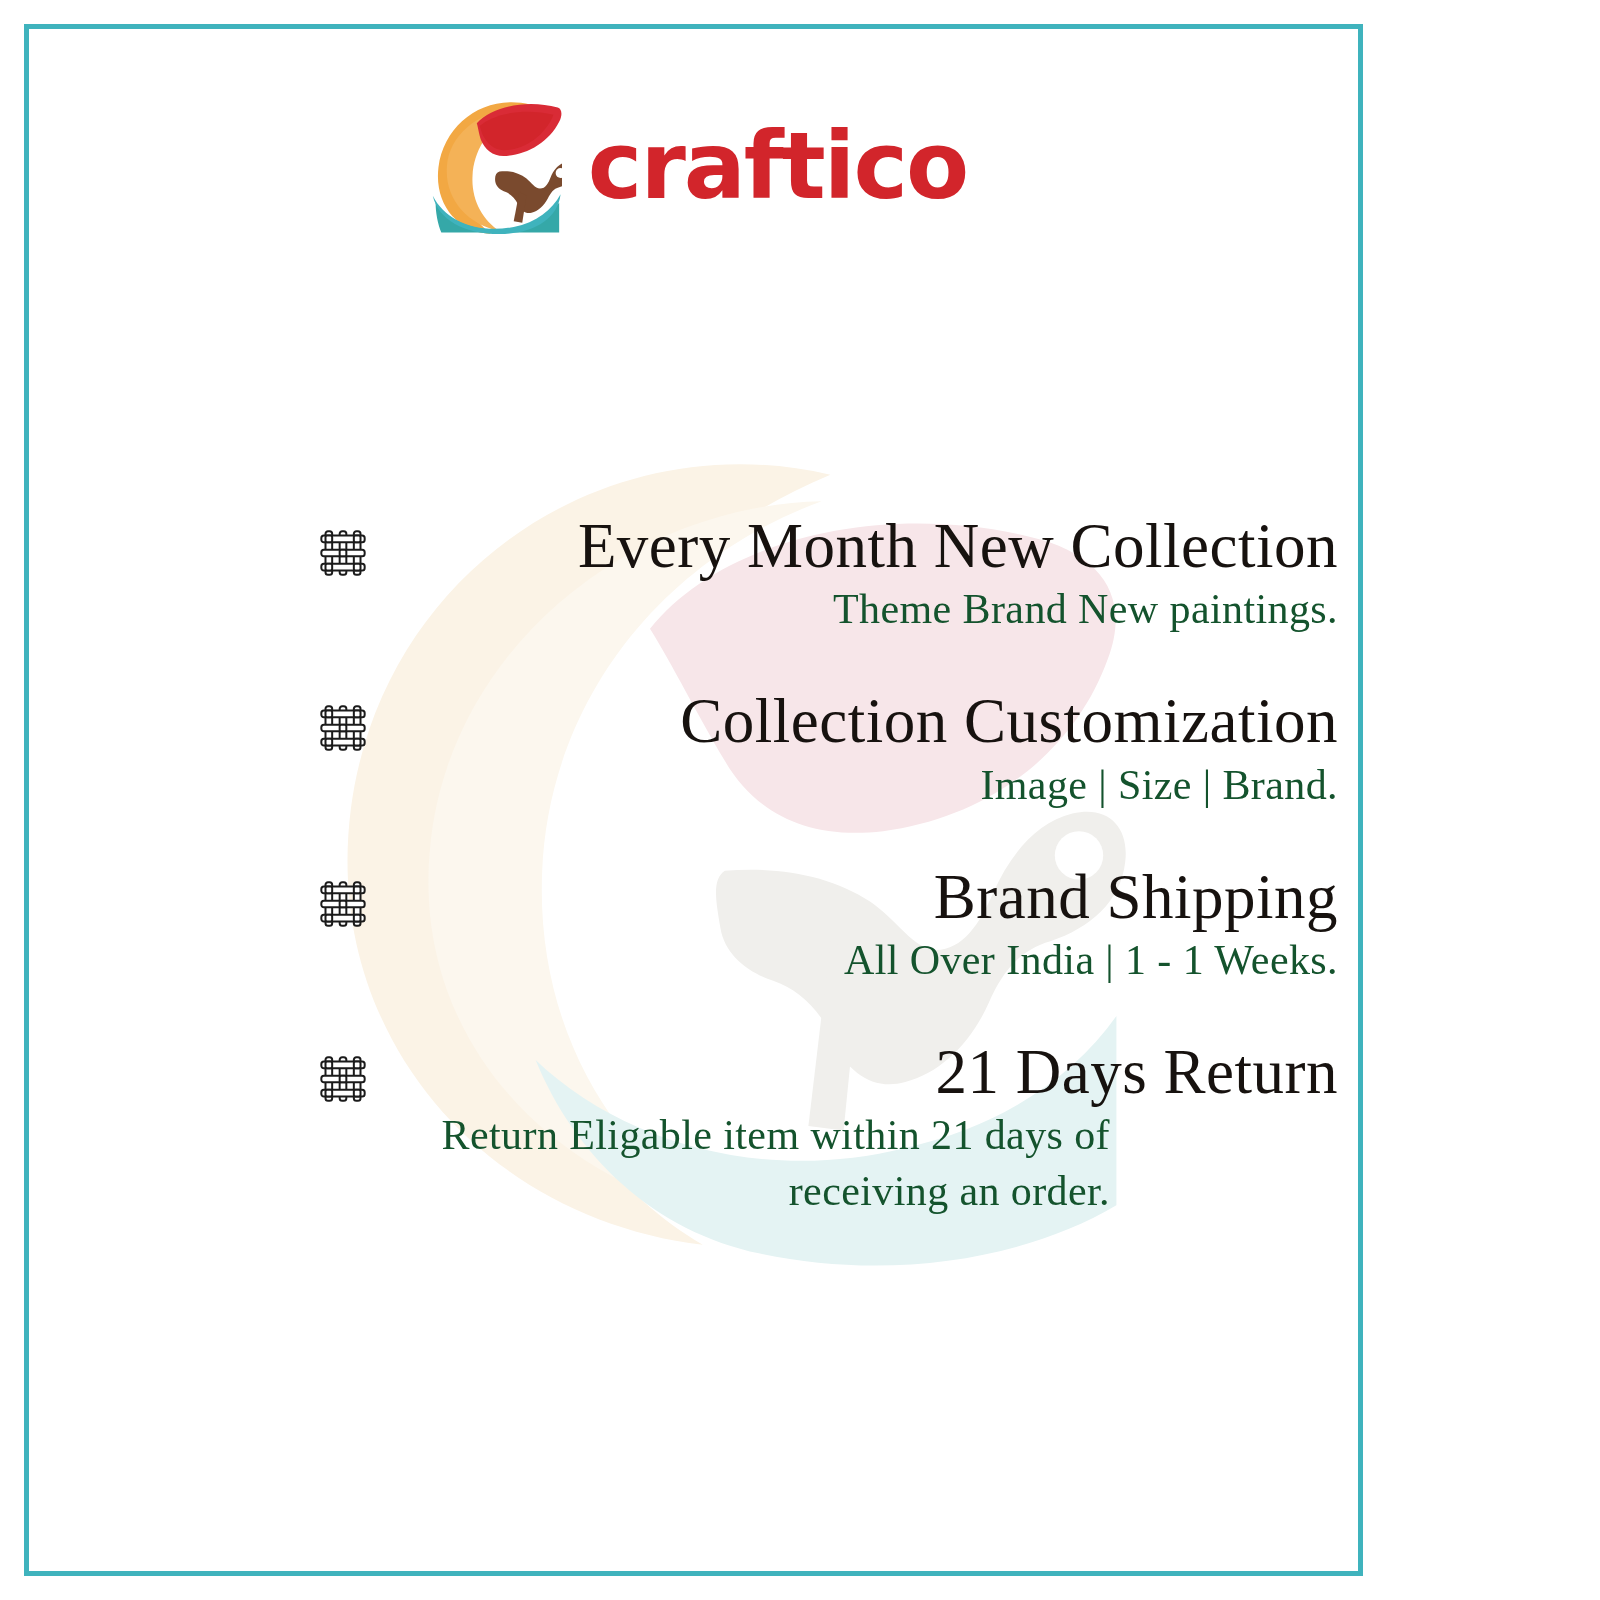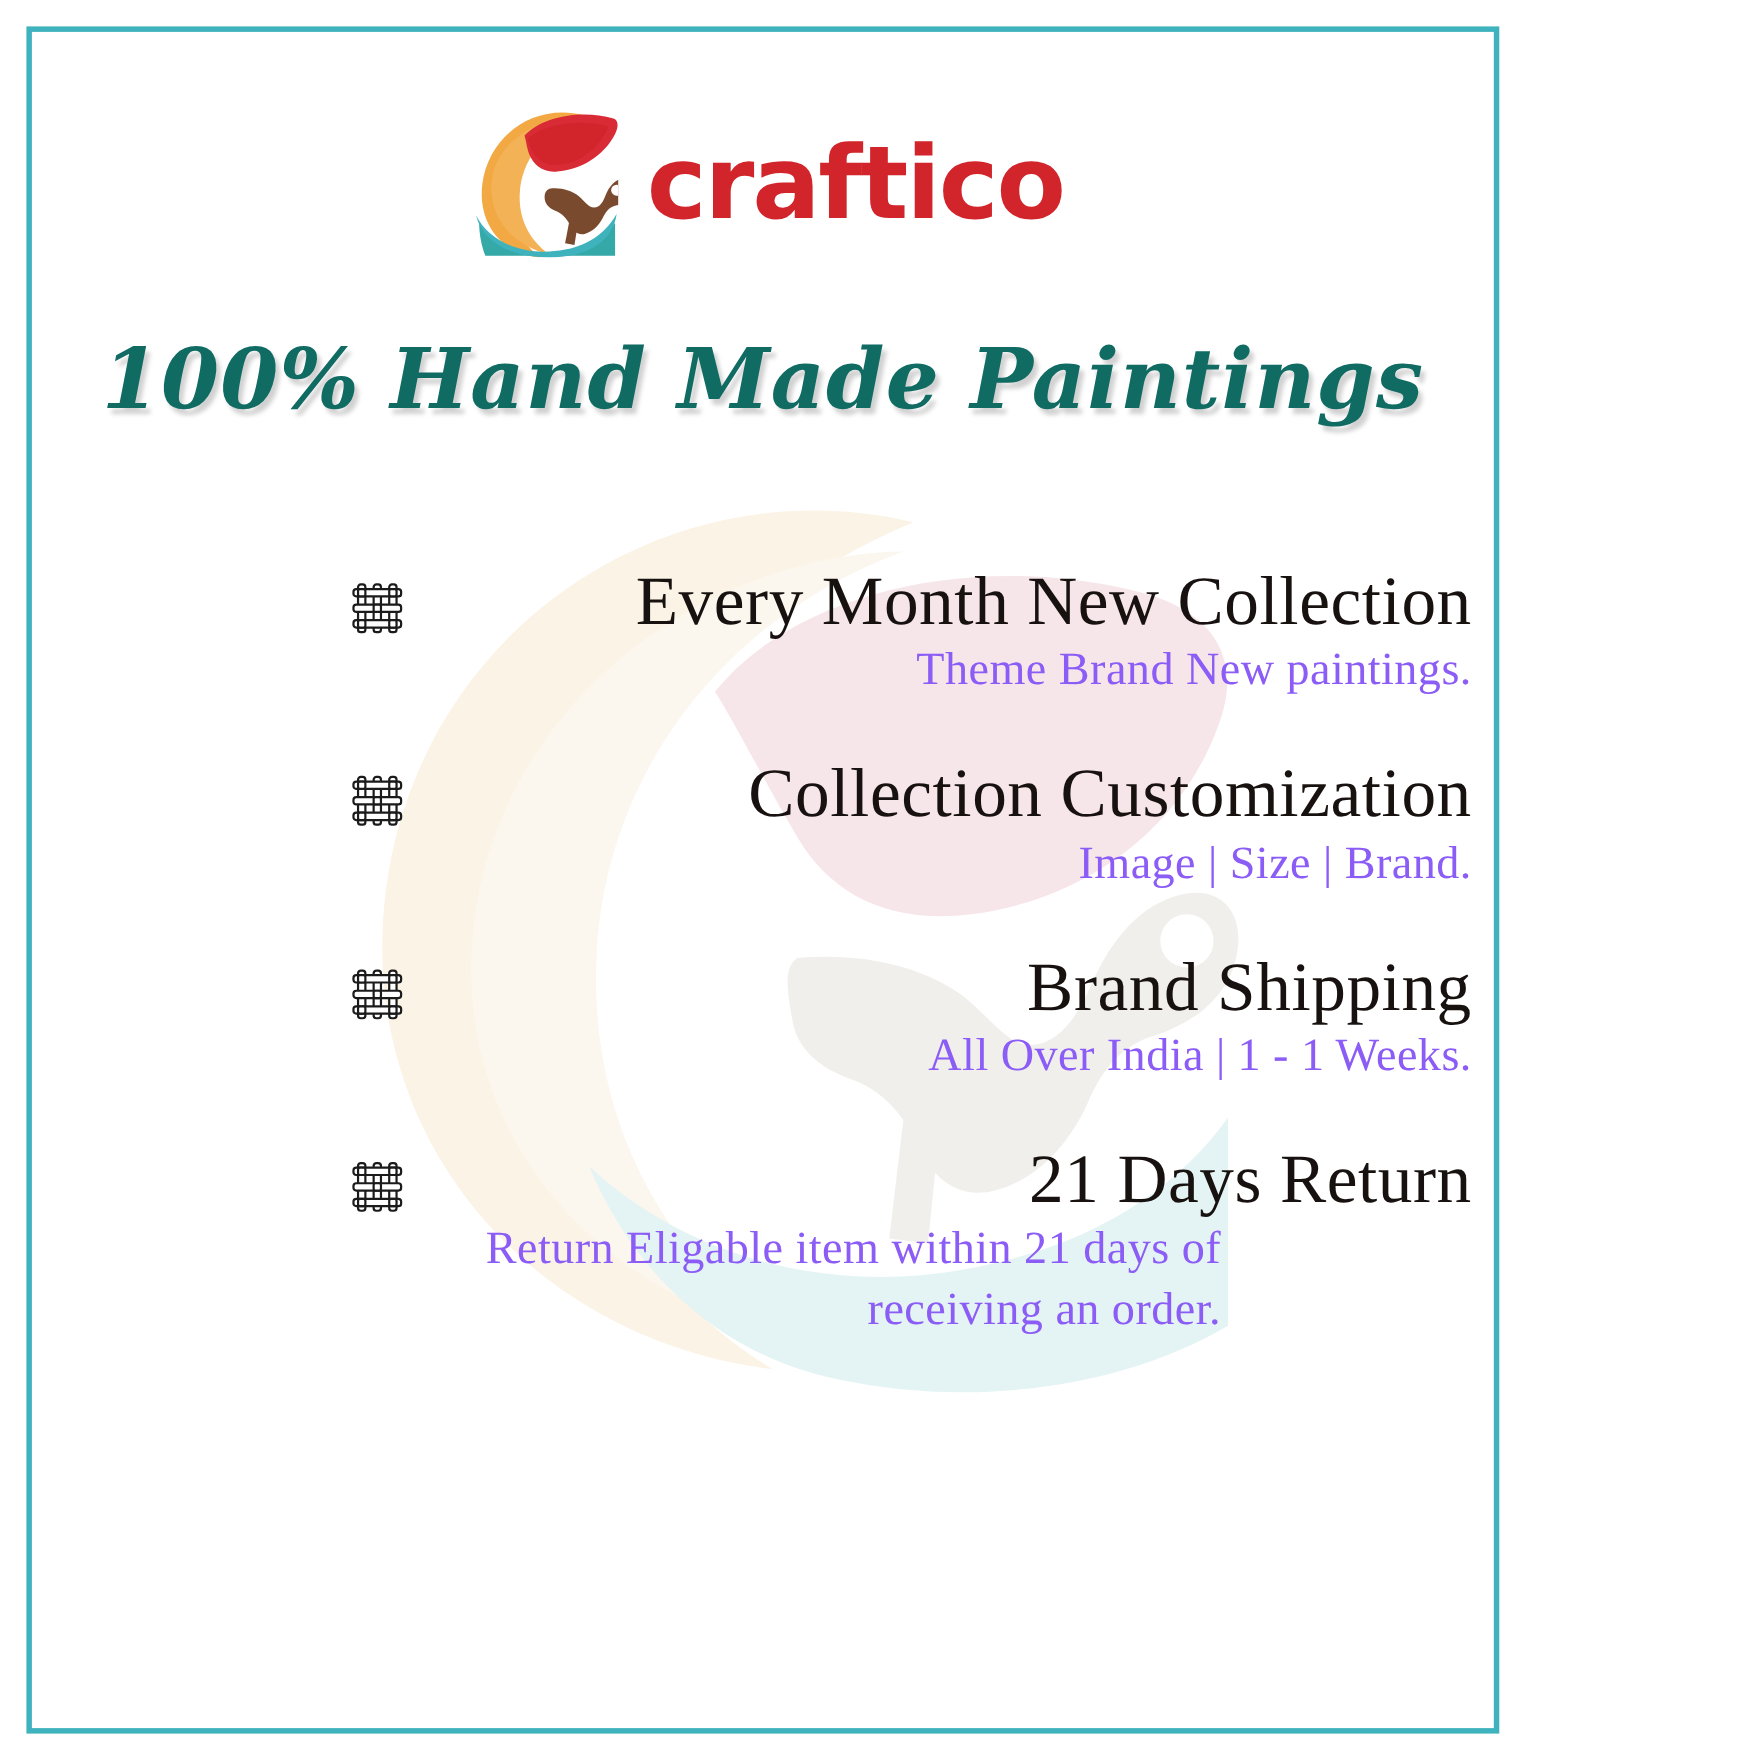--- a/index.html
+++ b/index.html
@@ -119,21 +119,21 @@
     font-size: 63px;
     line-height: 1.08;
     color: #17120f;
     letter-spacing: 0.5px;
     margin: 0 0 2px 0;
   }
   .feature-sub {
     font-family: "Liberation Serif", "DejaVu Serif", serif;
     font-size: 42px;
     line-height: 1.32;
-    color: #8b5cf6;
+    color: #14532d;
     letter-spacing: 0.4px;
     margin: 0;
   }
 </style>
 </head>
 <body>
 
 <div id="card">
 
   <div class="border-frame"></div>
@@ -190,21 +190,20 @@
 
         <path d="M22 156 C44 186 88 200 132 192 C158 187 180 174 196 156
                  L196 198 L30 198 C25 186 22 170 22 156 Z" fill="#35a8a8"></path>
         <path d="M18 146 C36 182 82 200 132 190 C164 184 186 166 198 144
                  C194 180 158 200 112 200 C62 200 26 180 18 146 Z" fill="#3fb3bd"></path>
       </svg>
     </div>
     <div class="logo-word">craftico</div>
   </div>
 
-  <div class="headline">100% Hand Made Paintings</div>
 
   <div class="features">
 
     <div class="feature">
       <span class="weave-icon">
         <svg viewBox="0 0 60 60" xmlns="http://www.w3.org/2000/svg">
           <g fill="#ffffff" stroke="#1b1b1b" stroke-width="2.4">
             <rect x="9" y="4" width="8" height="52" rx="3"></rect>
             <rect x="26" y="4" width="8" height="52" rx="3"></rect>
             <rect x="43" y="4" width="8" height="52" rx="3"></rect>

